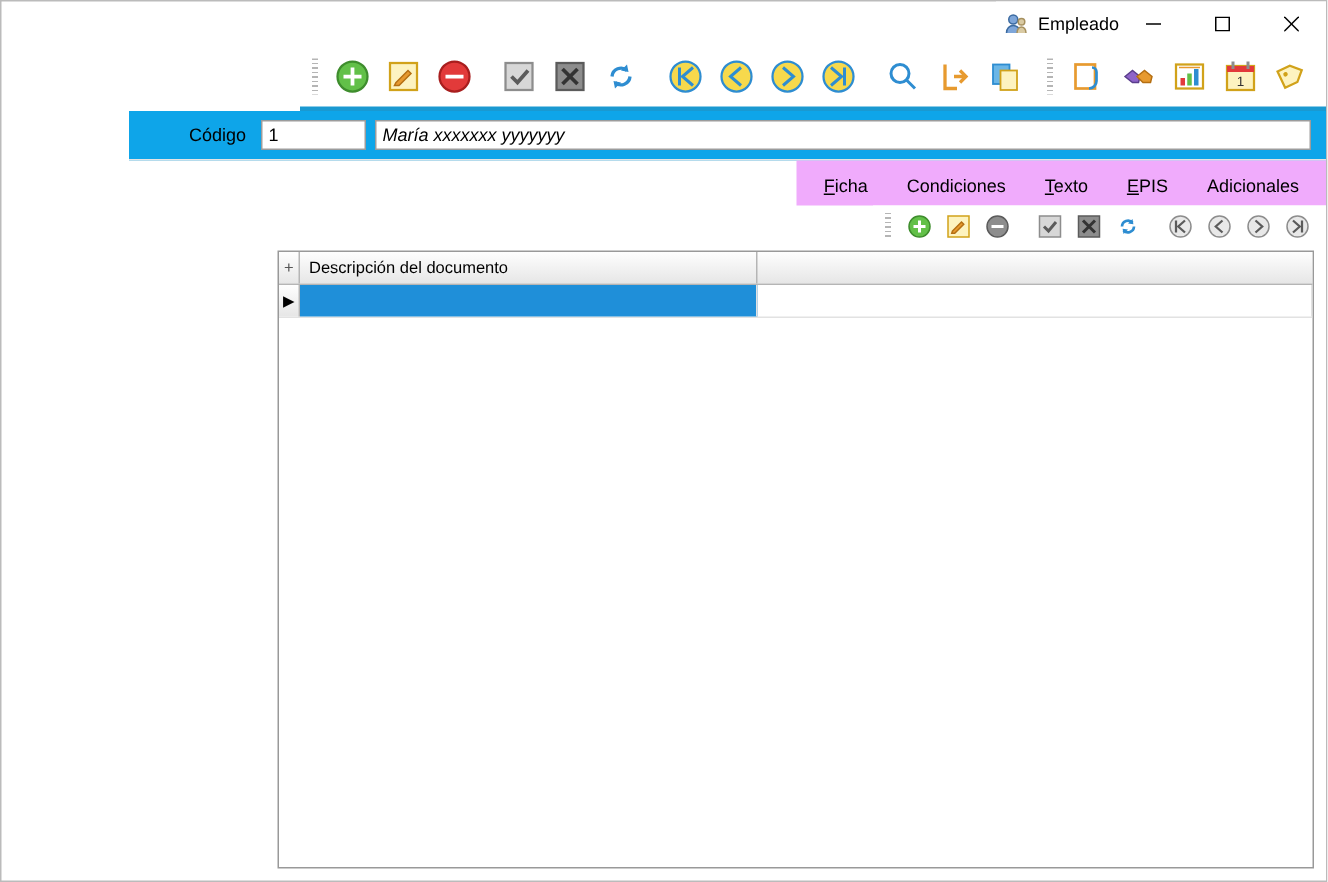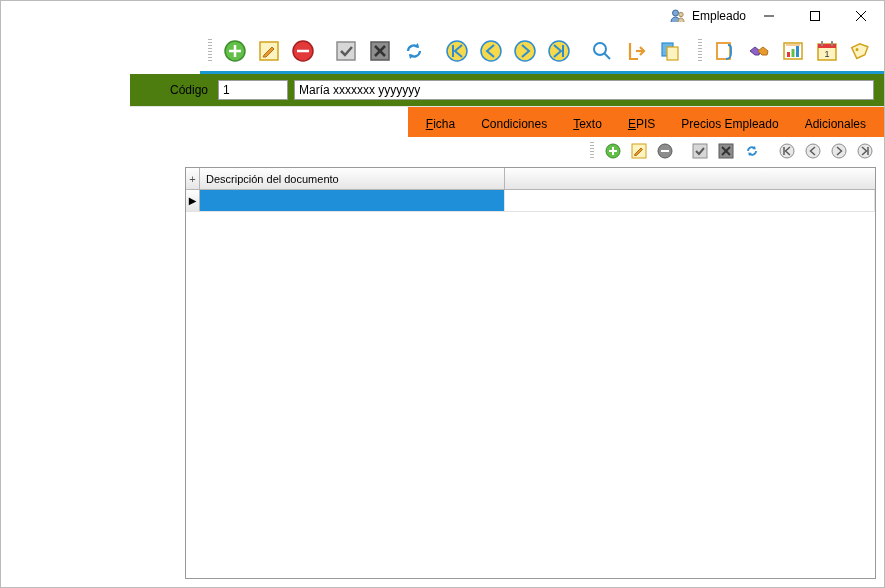--- a/index.html
+++ b/index.html
@@ -77,42 +77,42 @@
     width: 30px; height: 28px;
     display: flex;
     align-items: center; justify-content: center;
     cursor: default;
     border-radius: 0;
   }
   .tb-btn.small { width: 22px; height: 20px; }
   .codigo-bar {
     display: flex;
     align-items: center;
-    background: #4d7c0f;
+    background: #0ea5e9;
     padding: 6px 10px;
     gap: 6px;
     border-bottom: 1px solid #e4e4e4;
   }
   .codigo-bar label { margin-left: 30px; margin-right: 4px; }
   .input {
     border: 1px solid #9c9c9c;
     height: 20px;
     background: #fff;
     padding: 0 4px;
     font-family: inherit;
     font-size: 12px;
   }
   .input.codigo { width: 70px; }
-  .input.name { width: 580px; }
+  .input.name { width: 624px; font-style: italic; }
   .tabs {
     display: flex;
     align-items: flex-end;
     gap: 14px;
     padding: 6px 12px 0 12px;
-    background: #f97316;
+    background: #f0abfc;
   }
   .tab {
     padding: 4px 6px;
     cursor: default;
     border-bottom: 2px solid transparent;
   }
   .tab.active { border-bottom: 2px solid #555; }
   .tab .ul { text-decoration: underline; }
   .grid-area {
     flex: 1;
@@ -339,21 +339,20 @@
     <label>Código</label>
     <input class="input codigo" value="1" style="">
     <input class="input name" value="María xxxxxxx yyyyyyy" style="">
   </div>
 
   <div class="tabs">
     <div class="tab"><span class="ul">F</span><span></span>icha</div>
     <div class="tab"><span>Condiciones</span></div>
     <div class="tab"><span class="ul">T</span>exto</div>
     <div class="tab"><span class="ul">E</span>PIS</div>
-    <div class="tab"><span>Precios Empleado</span></div>
     <div class="tab"><span>Adicionales</span></div>
   </div>
 
   <div class="sub-toolbar">
     <span class="tb-grip small"></span>
     <div class="tb-btn small">
       <svg width="16" height="16">
           <circle cx="8" cy="8" r="7" fill="#62c048" stroke="#3e8d2d"></circle>
           <line x1="8" y1="4" x2="8" y2="12" stroke="#fff" stroke-width="2"></line>
           <line x1="4" y1="8" x2="12" y2="8" stroke="#fff" stroke-width="2"></line>

